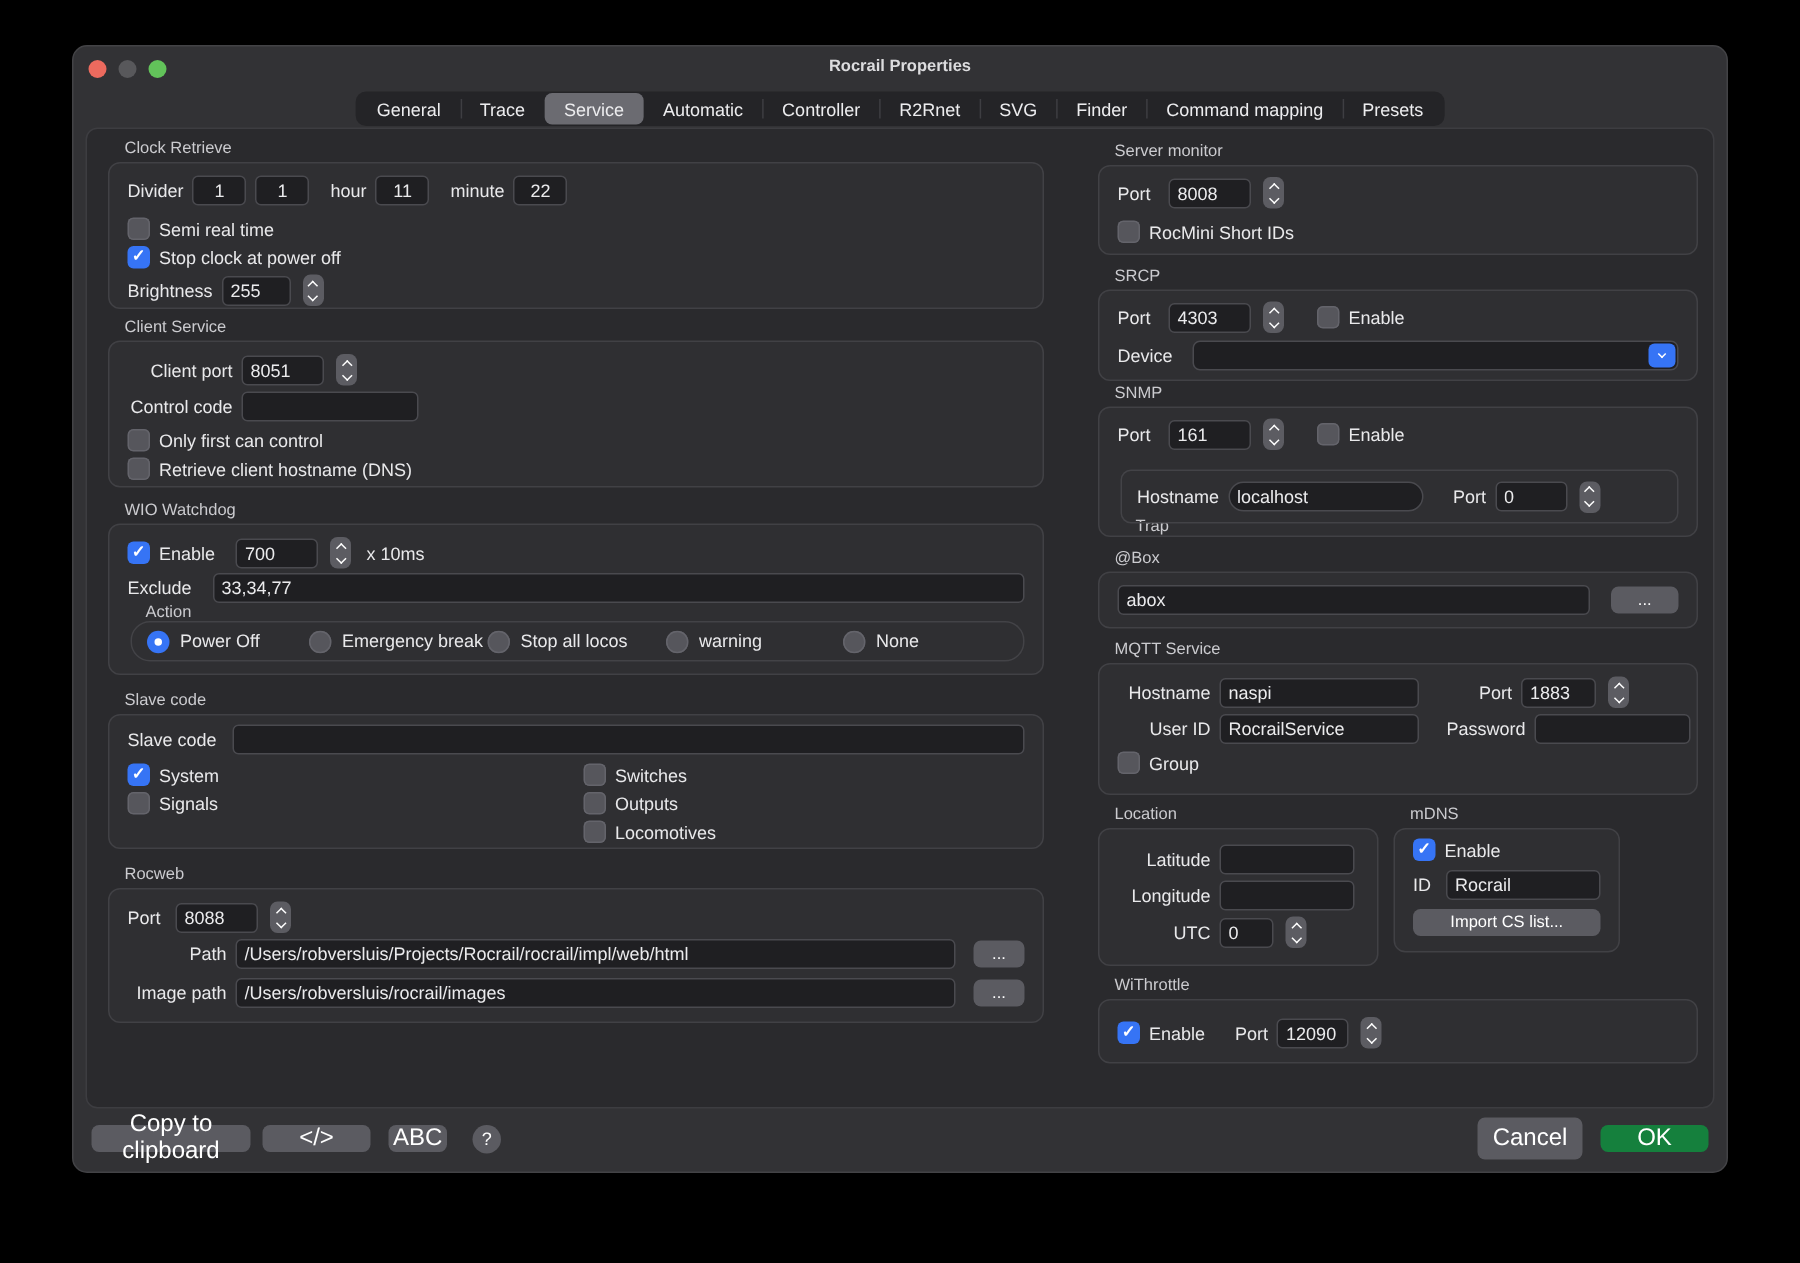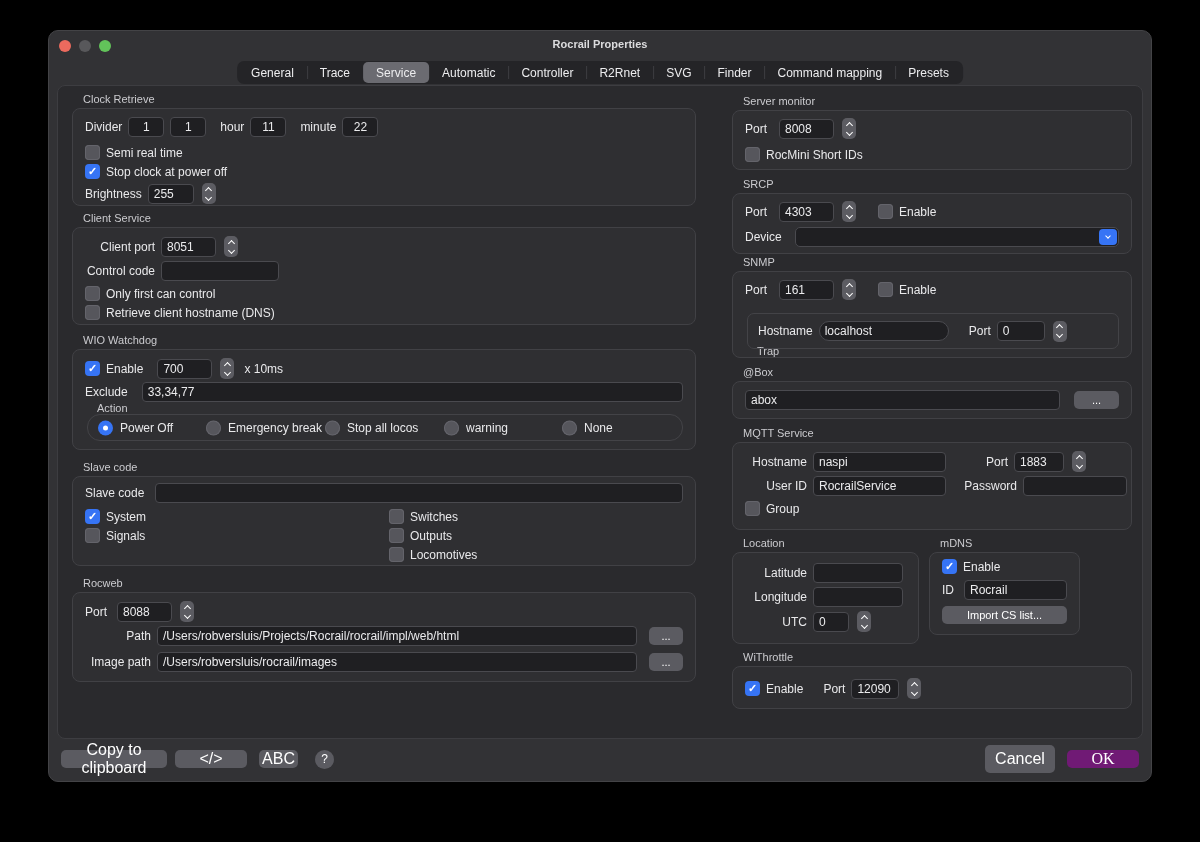--- a/index.html
+++ b/index.html
@@ -44,21 +44,21 @@
     flex:none;display:flex;align-items:center;justify-content:center;}
   .cb.on{background:#3674f5;box-shadow:none;}
   .cb.on::after{content:"✓";color:#fff;font-size:11px;font-weight:bold;line-height:1;}
   .rb{width:15px;height:15px;border-radius:50%;background:#56565c;box-shadow:inset 0 0 0 1px #64646b;
     flex:none;position:relative;}
   .rb.on{background:#3674f5;box-shadow:none;}
   .rb.on::after{content:"";position:absolute;left:5px;top:5px;width:5px;height:5px;border-radius:50%;background:#fff;}
   .ritem{position:absolute;top:50%;transform:translateY(-50%);display:flex;align-items:center;gap:7px;}
   .btn{height:18px;background:#5b5b61;border:none;border-radius:5px;color:#fff;font-size:16px;
     display:inline-flex;align-items:center;justify-content:center;padding:0 12px;font-family:inherit;flex:none;}
-  .btn.primary{background:#701a75;font-family:Liberation Serif, serif;}
+  .btn.primary{background:#15803d;}
   .btn.browse{height:18px;font-size:11px;padding:0;width:34px;}
   .btn.help{width:19px;height:19px;border-radius:50%;padding:0;font-size:12px;}
   .combo{flex:1;height:20px;background:#1f1f22;border:1px solid #4a4a4f;border-radius:5px;position:relative;}
   .combo-btn{position:absolute;right:1px;top:1px;width:18px;height:16px;background:#3674f5;border-radius:4px;
     display:flex;align-items:center;justify-content:center;}
   .combo-btn .cv{width:4px;height:4px;border-width:1.6px 1.6px 0 0;transform:rotate(135deg);margin-top:-2px;}
   .footer{position:absolute;left:12px;right:12px;bottom:12px;height:20px;display:flex;align-items:center;}
 </style>
 </head>
 <body>

